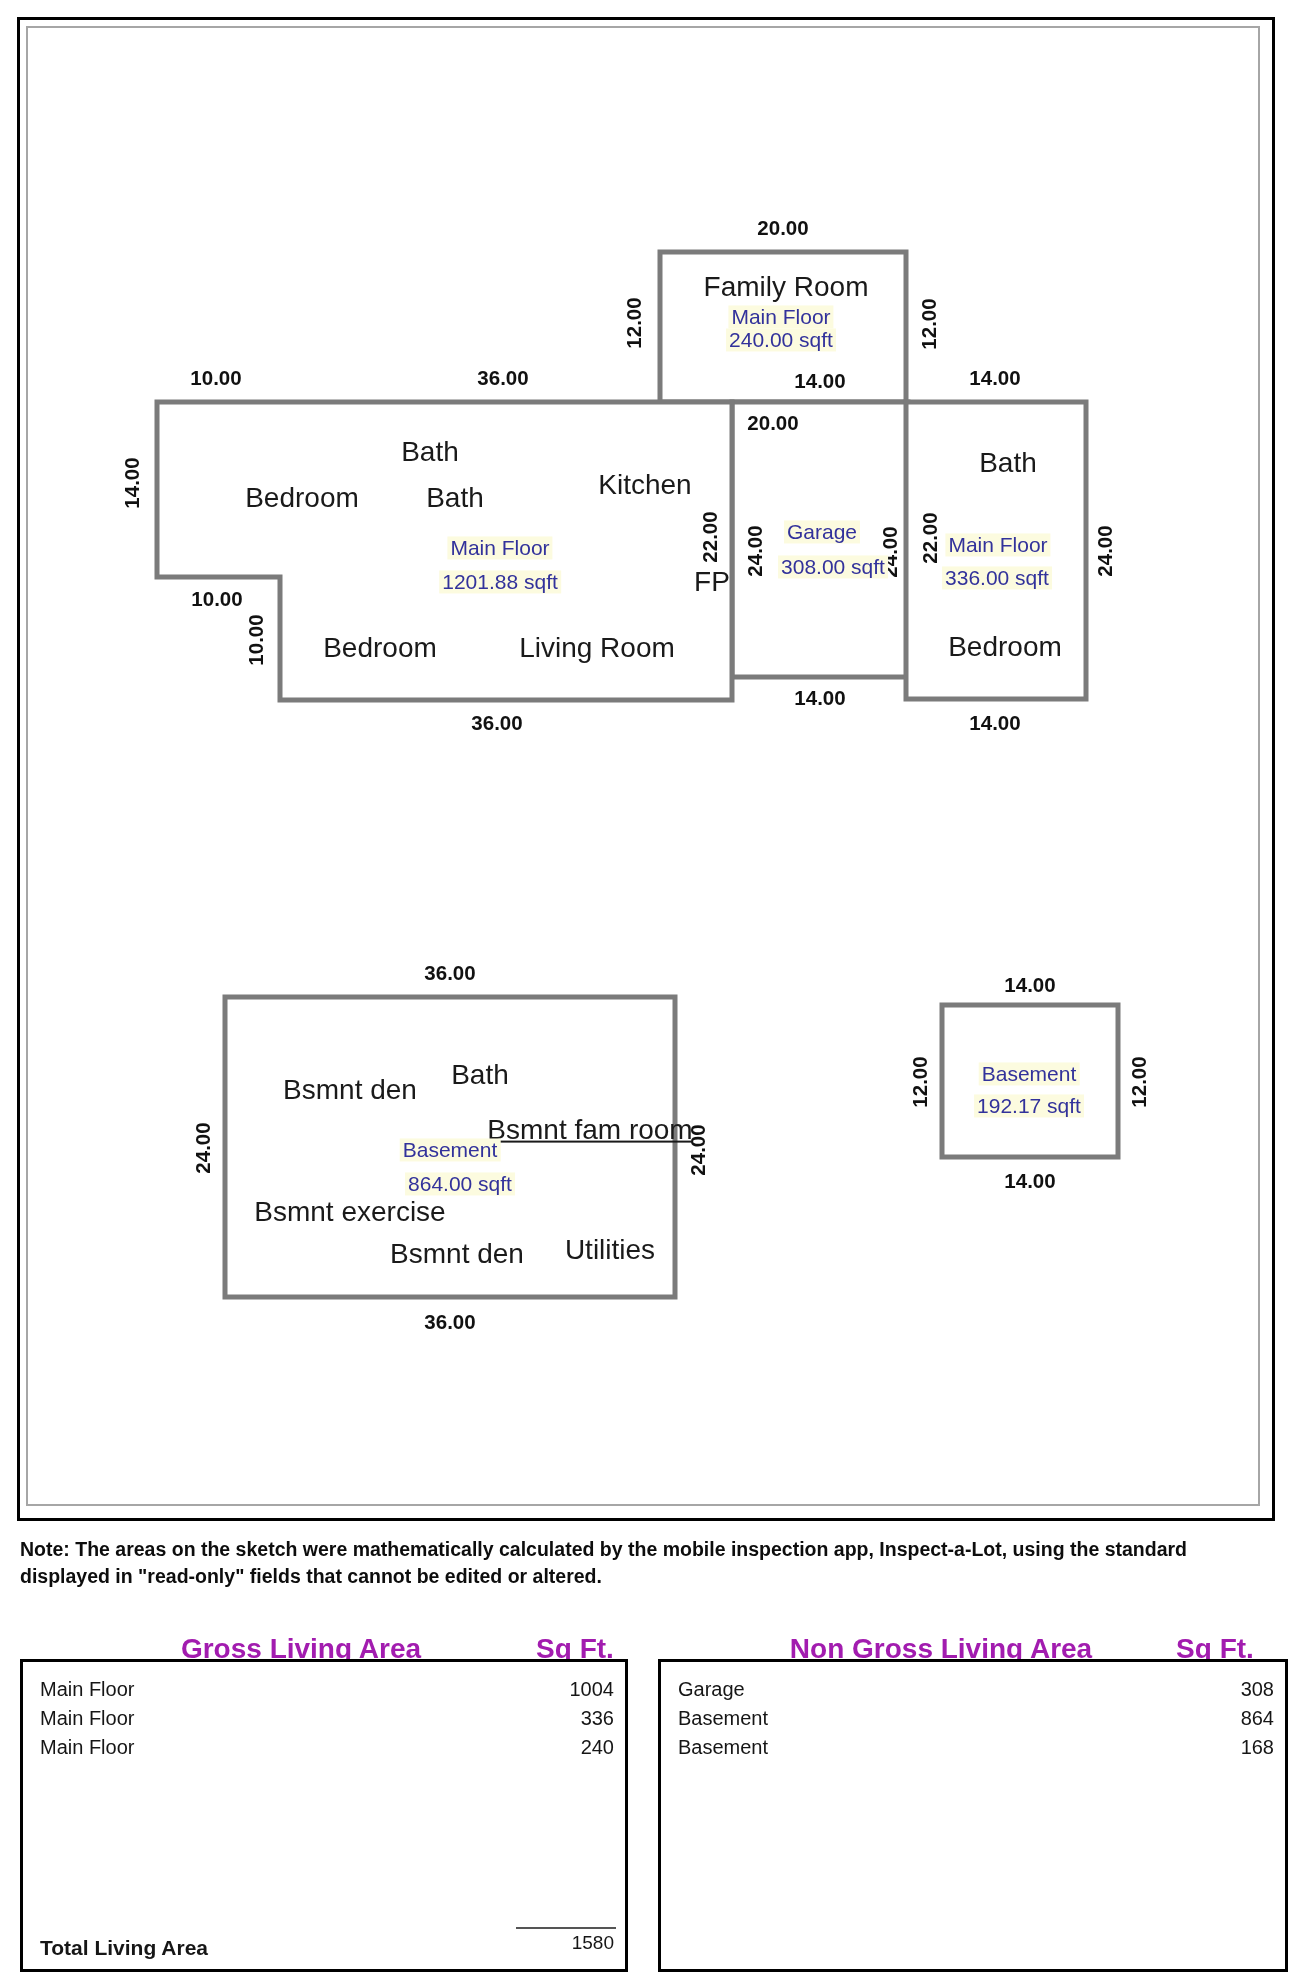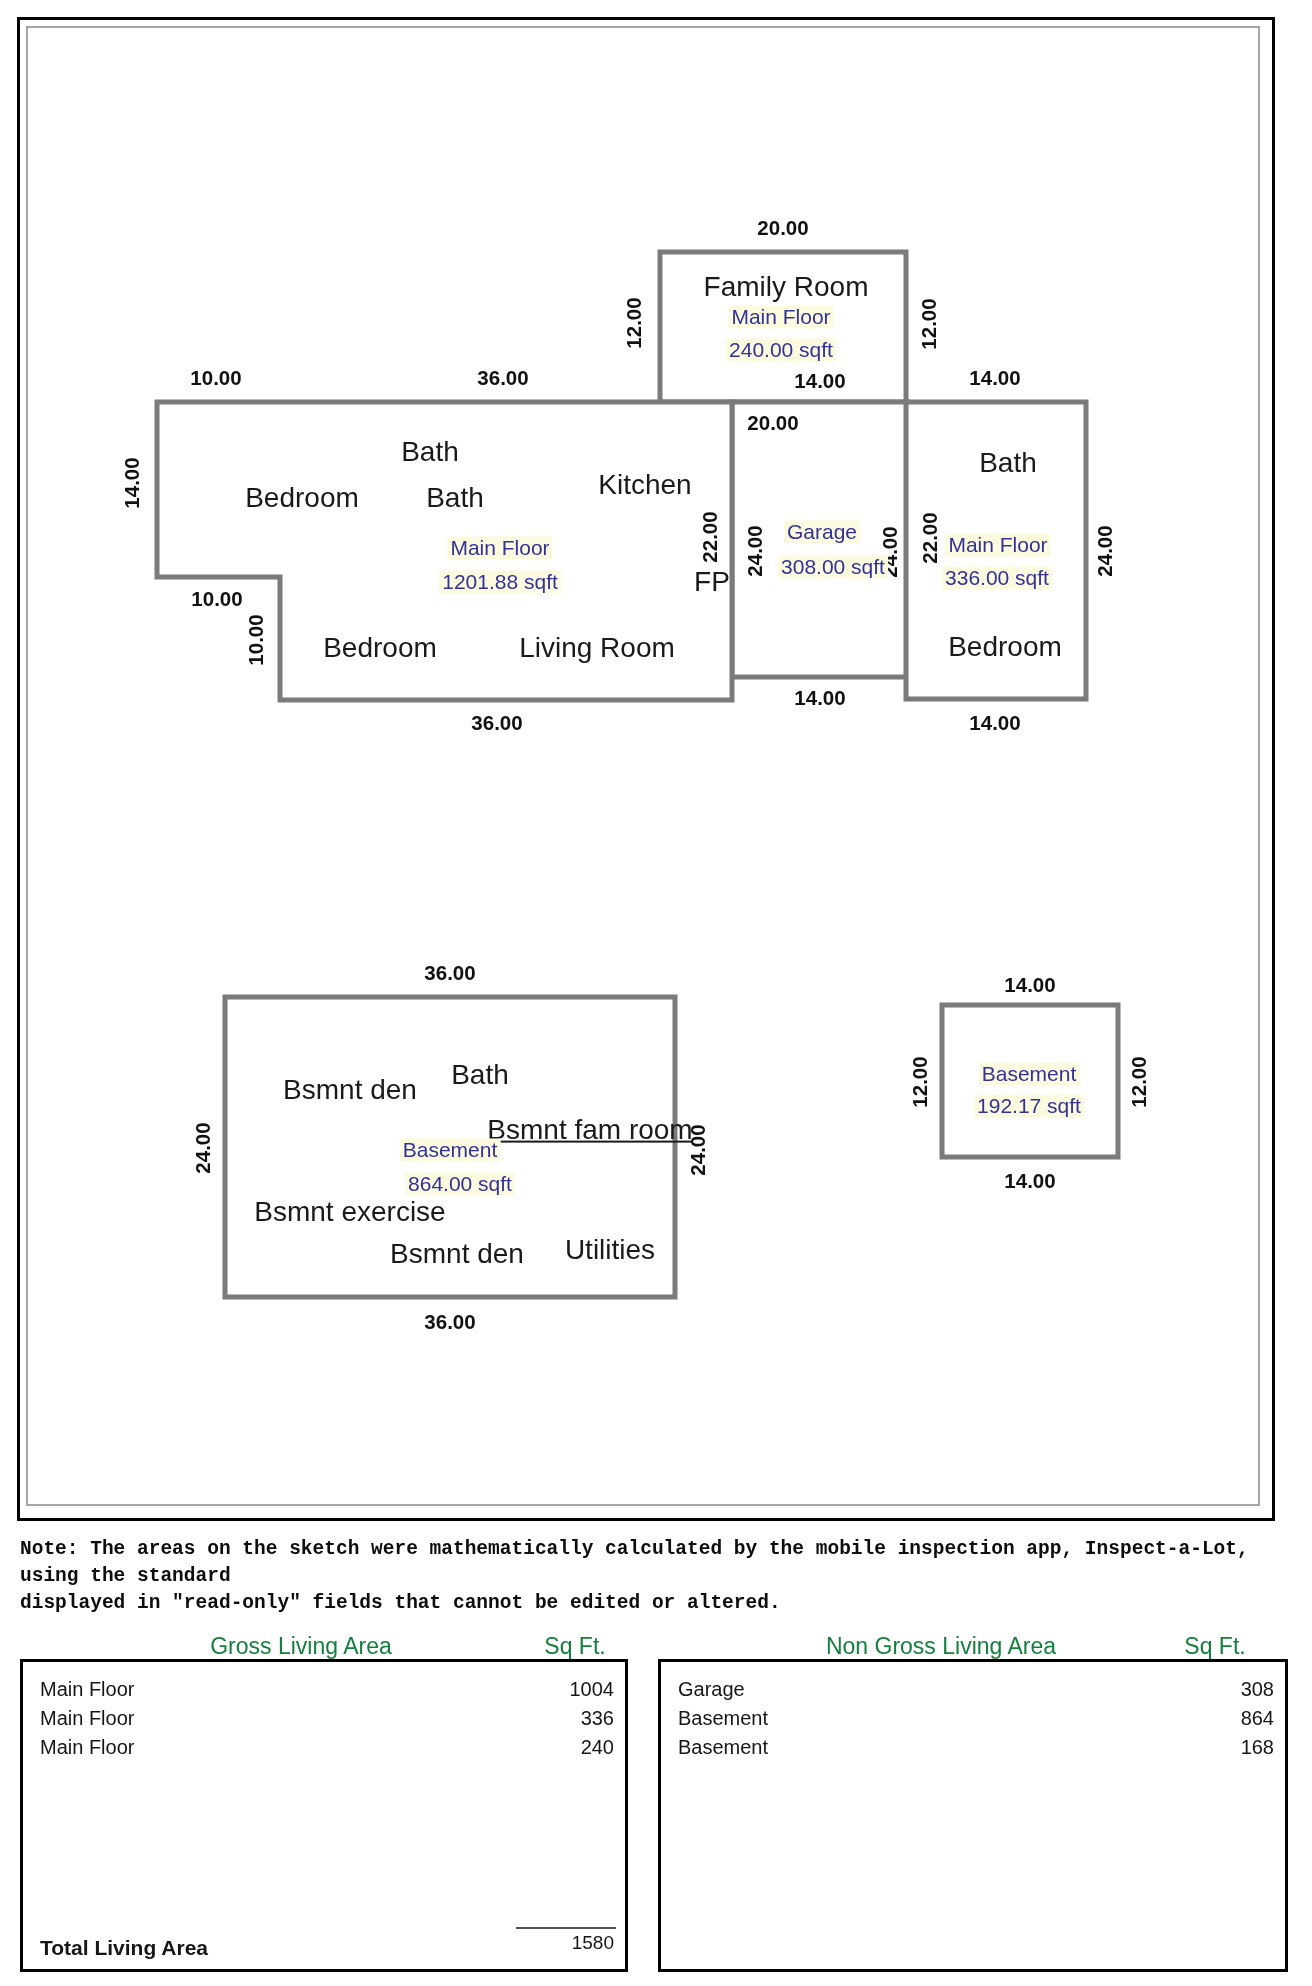--- a/index.html
+++ b/index.html
@@ -18,25 +18,25 @@
 
   
   .lbl{position:absolute;transform:translate(-50%,-50%);white-space:nowrap;line-height:1.1;}
   .lbl.rot{transform:translate(-50%,-50%) rotate(-90deg);}
   .lbl.dim{font-weight:700;font-size:20.5px;color:#111;}
   .lbl.room{font-size:28px;color:#1a1a1a;}
   .lbl.area{font-size:21px;color:#32329b;background:#fcfbdf;padding:0 3px;}
 
   
   .note{position:absolute;left:20px;top:1536px;width:1286px;
-        font-size:19.5px;font-weight:700;line-height:27px;color:#0d0d0d;font-family:Liberation Mono, monospace;}
+        font-size:19.5px;font-weight:700;line-height:27px;color:#0d0d0d;}
 
   
   .tbl-title{position:absolute;top:1633px;transform:translateX(-50%);
-             font-size:23px;font-weight:400;white-space:nowrap;color:#15803d;}
+             font-size:28px;font-weight:700;white-space:nowrap;color:#a21caf;}
   .tbl-box{position:absolute;top:1659px;height:313px;border:3px solid #000;
            box-sizing:border-box;background:#fff;}
   .tbl-box.gross{left:20px;width:608px;}
   .tbl-box.nongross{left:658px;width:630px;}
   .trows{position:absolute;left:0;right:0;top:13px;}
   .trow{display:flex;justify-content:space-between;align-items:center;
         height:29px;padding:0 11px 0 17px;font-size:20px;}
   .tval{text-align:right;}
   .total-rule{position:absolute;right:9px;bottom:40px;width:100px;height:0;
               border-top:2px solid #555;}
@@ -97,21 +97,21 @@
     <div class="lbl room" style="left: 712px; top: 582px;">FP</div>
     <div class="lbl room" style="left: 1008px; top: 463px;">Bath</div>
     <div class="lbl room" style="left: 1005px; top: 647px;">Bedroom</div>
     <div class="lbl room" style="left: 350px; top: 1090px;">Bsmnt den</div>
     <div class="lbl room" style="left: 480px; top: 1075px;">Bath</div>
     <div class="lbl room" style="left: 590px; top: 1130px; text-decoration: underline;">Bsmnt fam room</div>
     <div class="lbl room" style="left: 350px; top: 1212px;">Bsmnt exercise</div>
     <div class="lbl room" style="left: 457px; top: 1254px;">Bsmnt den</div>
     <div class="lbl room" style="left: 610px; top: 1250px;">Utilities</div>
     <div class="lbl area" style="left: 781px; top: 317px;">Main Floor</div>
-    <div class="lbl area" style="left: 781px; top: 350px; text-align: right;">240.00 sqft</div>
+    <div class="lbl area" style="left: 781px; top: 340px; text-align: right;">240.00 sqft</div>
     <div class="lbl area" style="left: 500px; top: 548px;">Main Floor</div>
     <div class="lbl area" style="left: 500px; top: 582px;">1201.88 sqft</div>
     <div class="lbl area" style="left: 822px; top: 532px;">Garage</div>
     <div class="lbl area" style="left: 833px; top: 567px;">308.00 sqft</div>
     <div class="lbl area" style="left: 998px; top: 545px;">Main Floor</div>
     <div class="lbl area" style="left: 997px; top: 578px;">336.00 sqft</div>
     <div class="lbl area" style="left: 450px; top: 1150px;">Basement</div>
     <div class="lbl area" style="left: 447px; top: 1184px; margin-left: 13px;">864.00 sqft</div>
     <div class="lbl area" style="left: 1029px; top: 1074px;">Basement</div>
     <div class="lbl area" style="left: 1029px; top: 1106px;">192.17 sqft</div>

